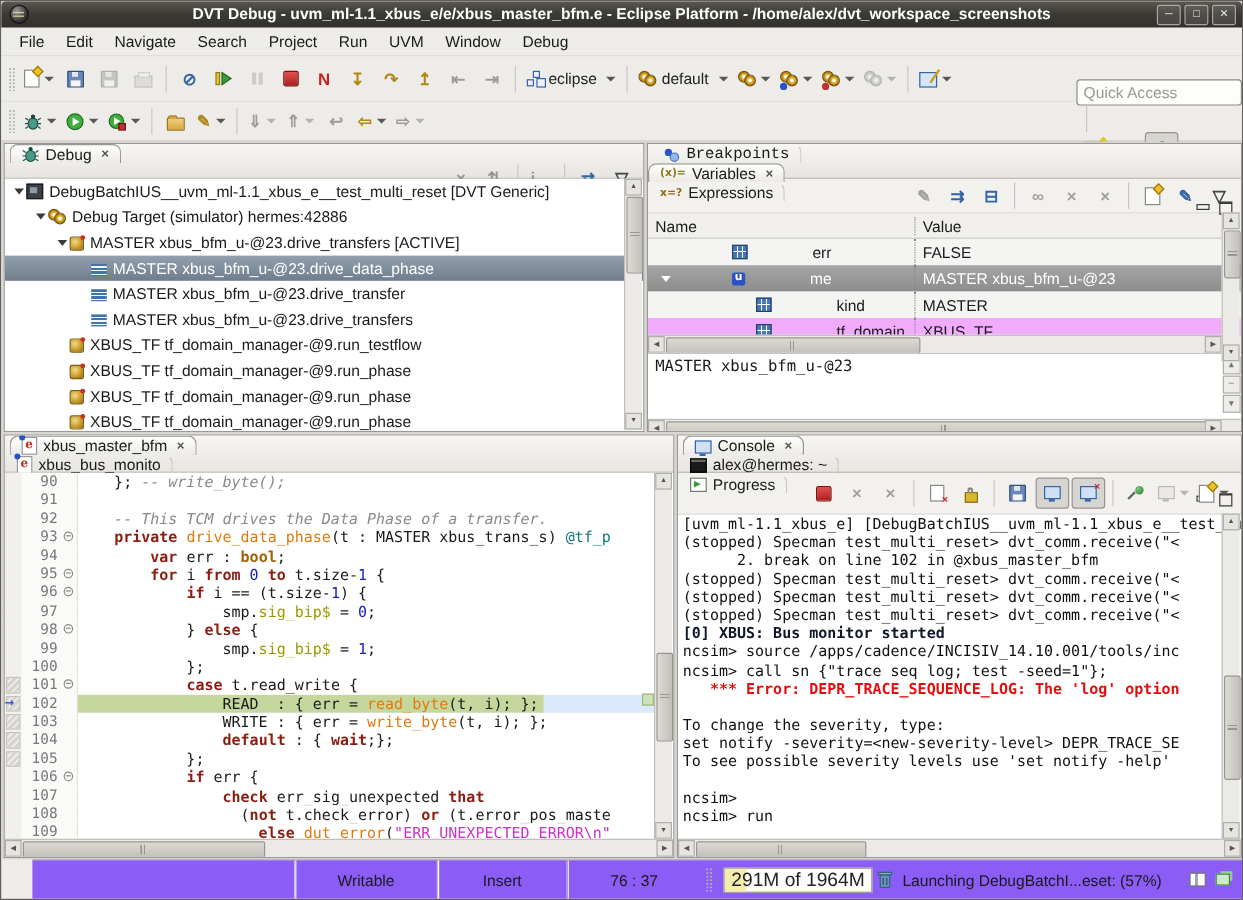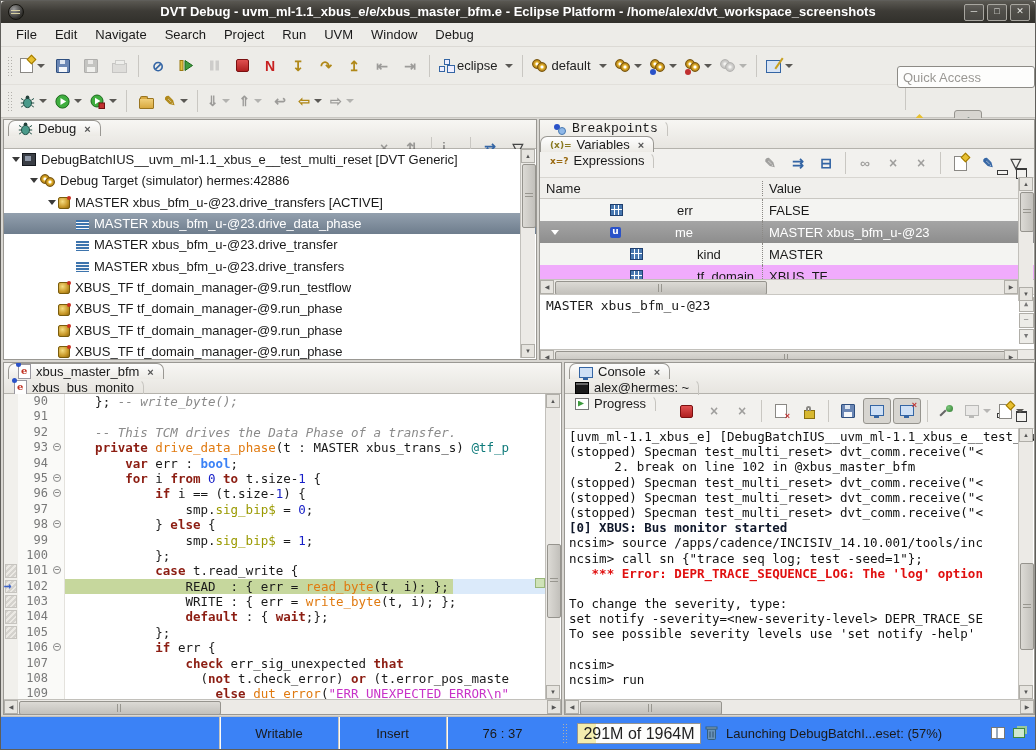--- a/index.html
+++ b/index.html
@@ -175,34 +175,34 @@
   .foldc .fo{position:absolute;left:1px;top:3px;width:8px;height:8px;border:1px solid #8a8a8a;border-radius:50%;box-sizing:border-box;}
   .foldc .fo::after{content:"";position:absolute;left:1px;right:1px;top:2px;height:1px;background:#8a8a8a;}
   .ctext{flex:1;overflow:hidden;align-self:stretch;line-height:15.4px;}
   .cline.cur .ctext{background:#dbeafa;}
   .curgreen{background:#c6d79d;display:inline-block;padding-right:4px;}
   .sg-k{color:#8c1d12;font-weight:bold;}
   .sg-f{color:#e07a10;}
   .sg-n{color:#1820c8;}
   .sg-s{color:#9a9a00;}
   .sg-c{color:#8a8a8a;font-style:italic;}
-  .sg-t{color:#3b82f6;font-weight:bold;}
+  .sg-t{color:#a16207;font-weight:bold;}
   .sg-a{color:#0e7a7a;}
   .sg-g{color:#c832c8;}
   .ovmark{position:absolute;right:16px;width:8px;height:8px;background:#cfe3b8;border:1px solid #9ab87a;}
   
   .consbar{display:flex;align-items:center;justify-content:flex-end;height:34px;background:#f2f1ee;
     border-bottom:1px solid #d8d6d1;padding-right:6px;}
   .conswrap{position:relative;height:calc(100% - 79px);overflow:hidden;background:#fff;
     font-family:"DejaVu Sans Mono",monospace;font-size:12.5px;}
   .cl{height:15.2px;line-height:15.2px;white-space:pre;padding-left:4px;color:#111;}
   .cl-info{color:#0f172a;font-weight:bold;}
   .cl-err{color:#e01010;font-weight:bold;}
   
-  .statusbar{position:relative;height:32px;background:#3b82f6;border-top:1px solid #c2c0bb;display:flex;align-items:center;font-size:13px;}
+  .statusbar{position:relative;height:32px;background:#8b5cf6;border-top:1px solid #c2c0bb;display:flex;align-items:center;font-size:13px;margin-left:26px;}
   .scell{height:100%;display:flex;align-items:center;justify-content:center;box-sizing:border-box;
     border-left:1px solid #c6c4bf;box-shadow:inset 1px 0 0 #fbfbf9;}
   .heapbox{position:relative;width:122px;height:19px;border:1px solid #96948e;background:#fdfdfc;margin-left:6px;}
   .heapfill{position:absolute;left:0;top:0;bottom:0;background:#f3edae;}
   .heaptext{position:absolute;left:0;right:0;top:1px;text-align:center;font-size:16px;color:#222;}
   .sprog{display:flex;align-items:center;gap:8px;margin-left:8px;flex:1;}
   .sicons{display:flex;align-items:center;gap:8px;padding-right:10px;}
 </style>
 </head>
 <body>

